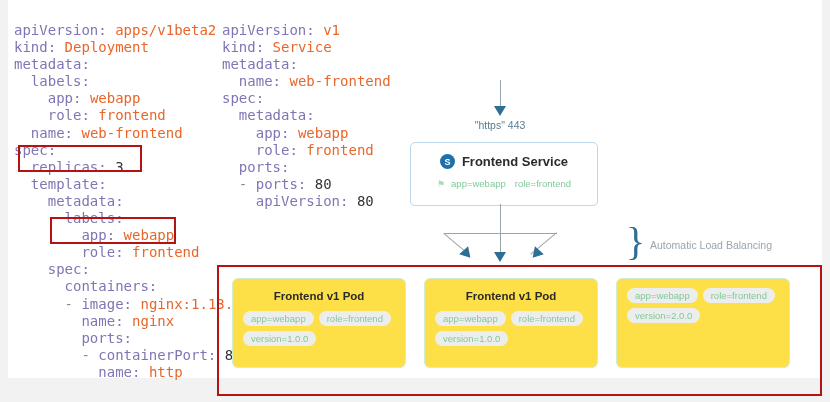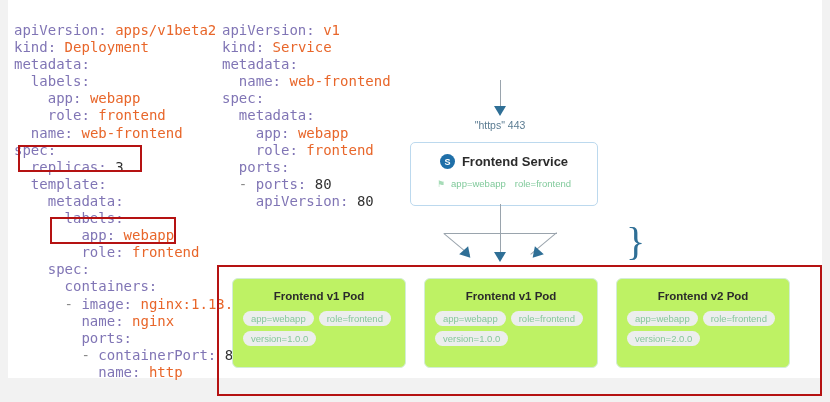--- a/index.html
+++ b/index.html
@@ -98,21 +98,21 @@
     line-height:40px;
   }
   #lb-label{
     position:absolute;left:650px;top:239px;
     font-size:10.5px;color:#9aa4ad;font-family:"Liberation Sans",sans-serif;
   }
 
   
   .pod{
     position:absolute;top:278px;width:172px;height:88px;
-    border:1px solid #d2edd6;border-radius:6px;background:#bef264;
+    border:1px solid #d2edd6;border-radius:6px;background:#fde047;
   }
   #pod-0{left:232px;}
   #pod-1{left:424px;}
   #pod-2{left:616px;}
   .pod-title-row{
     display:flex;align-items:center;justify-content:center;
     gap:7px;margin-top:11px;
   }
   .pod-title{
     font-size:11.5px;color:#2b2b2b;font-weight:bold;
@@ -189,20 +189,21 @@
 
   <div class="vline" id="svc-down"></div>
   <div id="fan-h"></div>
   <div class="diag" id="diag-l"></div>
   <div class="diag" id="diag-r"></div>
   <div class="arrowhead" id="ah-left"></div>
   <div class="arrowhead" id="ah-mid"></div>
   <div class="arrowhead" id="ah-right"></div>
 
   <div id="brace">}</div>
+  <div id="lb-label">Automatic Load Balancing</div>
 
   <div class="pod" id="pod-0">
     <div class="pod-title-row">
 
       <span class="pod-title">Frontend v1 Pod</span>
     </div>
     <div class="pill-wrap">
       <span class="pill">app=webapp</span>
       <span class="pill">role=frontend</span>
       <span class="pill">version=1.0.0</span>
@@ -215,23 +216,19 @@
       <span class="pod-title">Frontend v1 Pod</span>
     </div>
     <div class="pill-wrap">
       <span class="pill">app=webapp</span>
       <span class="pill">role=frontend</span>
       <span class="pill">version=1.0.0</span>
     </div>
   </div>
 
   <div class="pod" id="pod-2">
-    <div class="pod-title-row">
-
-      <span class="pod-title">Frontend v2 Pod</span>
-    </div>
     <div class="pill-wrap">
       <span class="pill">app=webapp</span>
       <span class="pill">role=frontend</span>
       <span class="pill">version=2.0.0</span>
     </div>
   </div>
 </div>
 
 </body></html>

